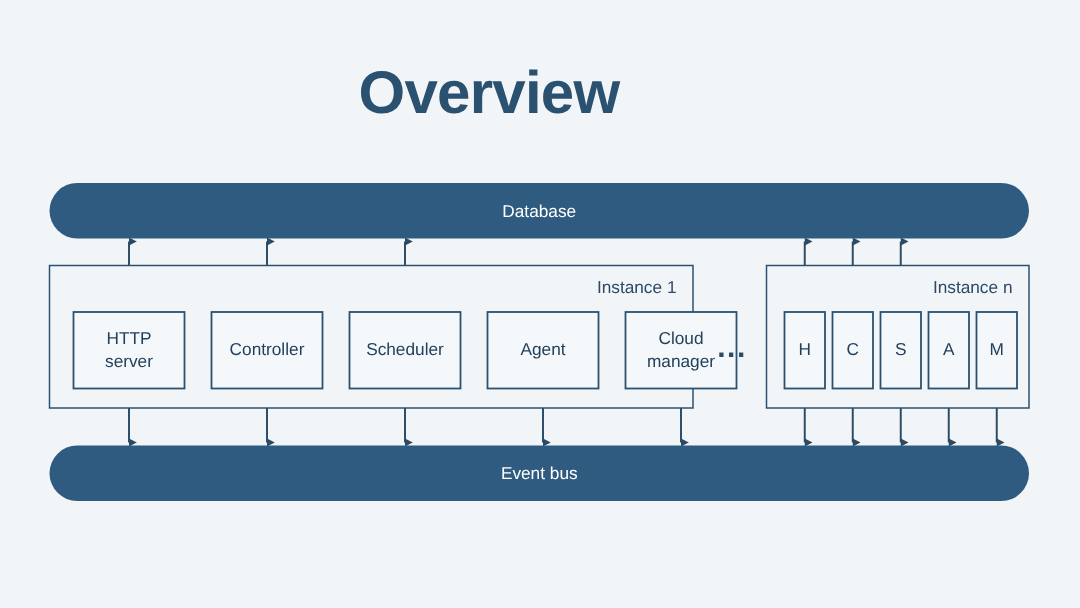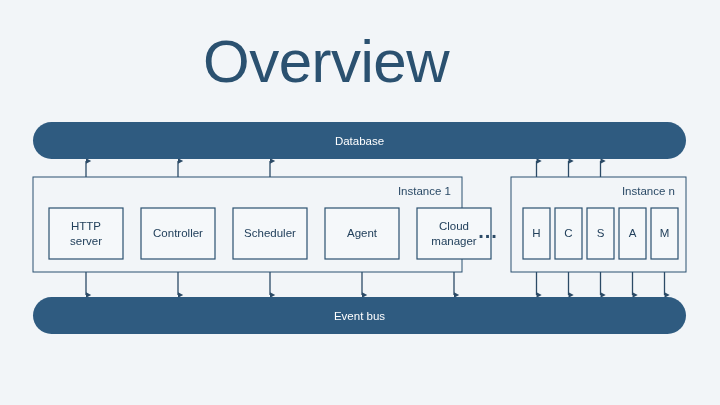--- a/index.html
+++ b/index.html
@@ -17,22 +17,22 @@
     position: relative;
     width: 720px;
     height: 405px;
   }
   #page-title {
     position: absolute;
     left: 0;
     top: 36px;
     width: 652px;
     text-align: center;
-    font-size: 60px;
-    font-weight: normal;
+    font-size: 40px;
+    font-weight: bold;
     color: #2b5170;
     letter-spacing: -0.5px;
     line-height: 52px;
   }
   svg.diagram {
     position: absolute;
     left: 0;
     top: 0;
     width: 720px;
     height: 405px;

